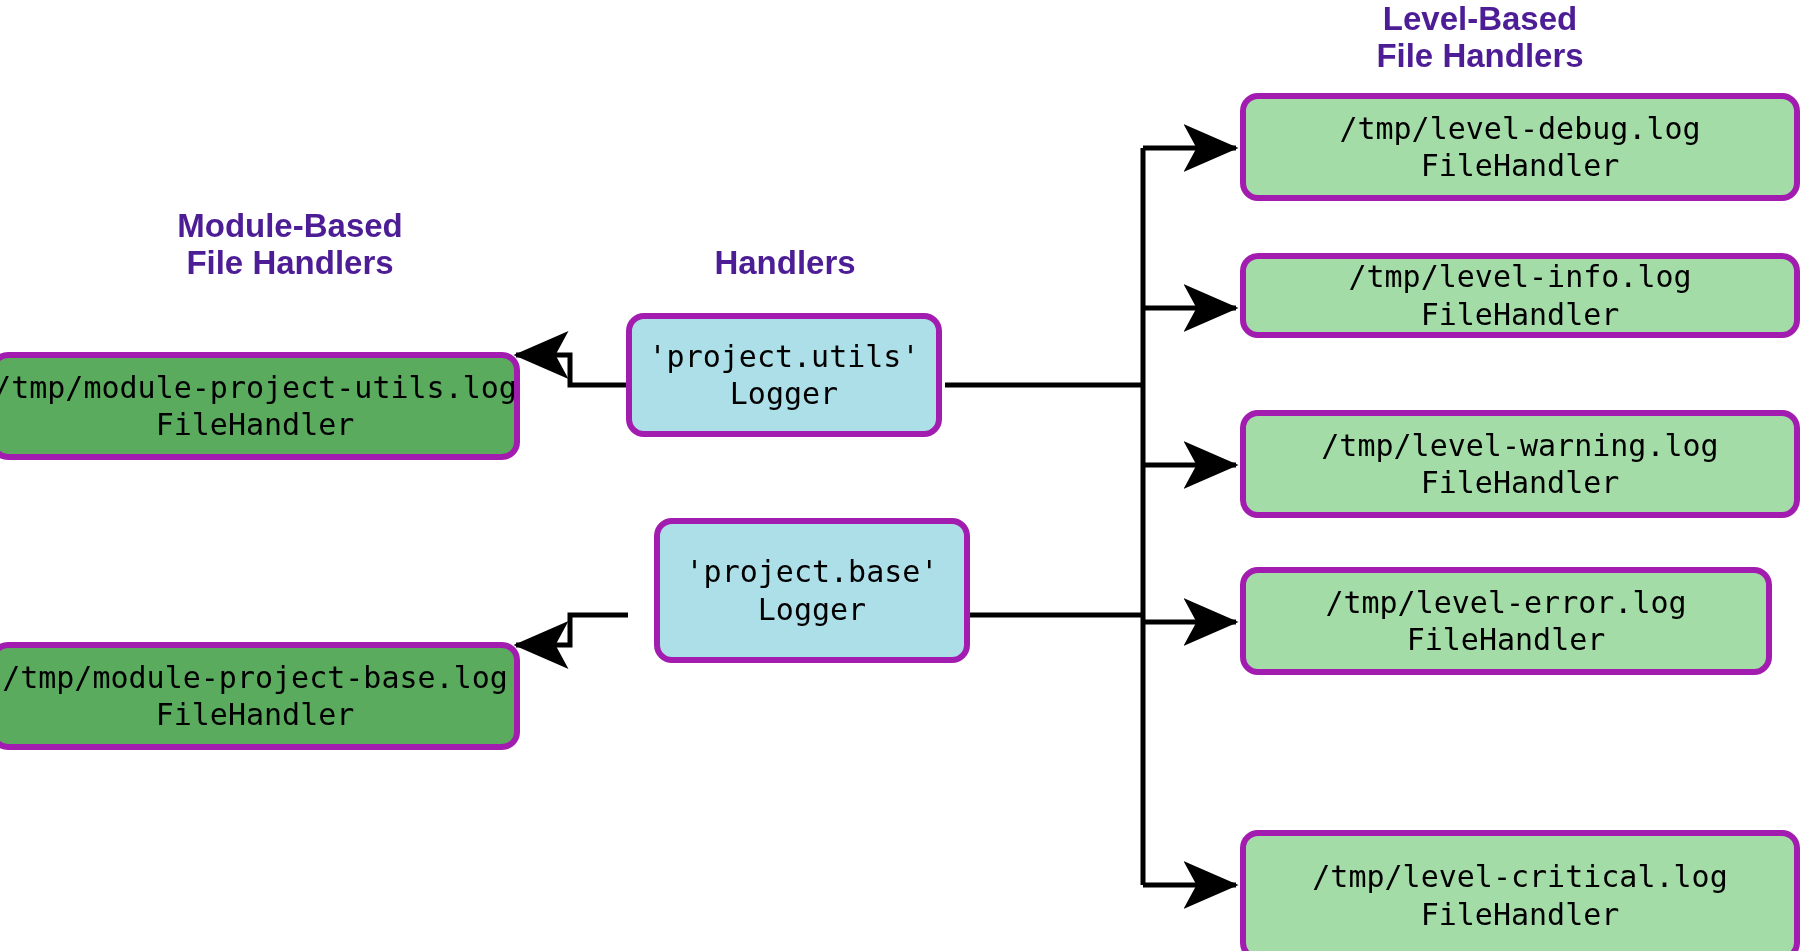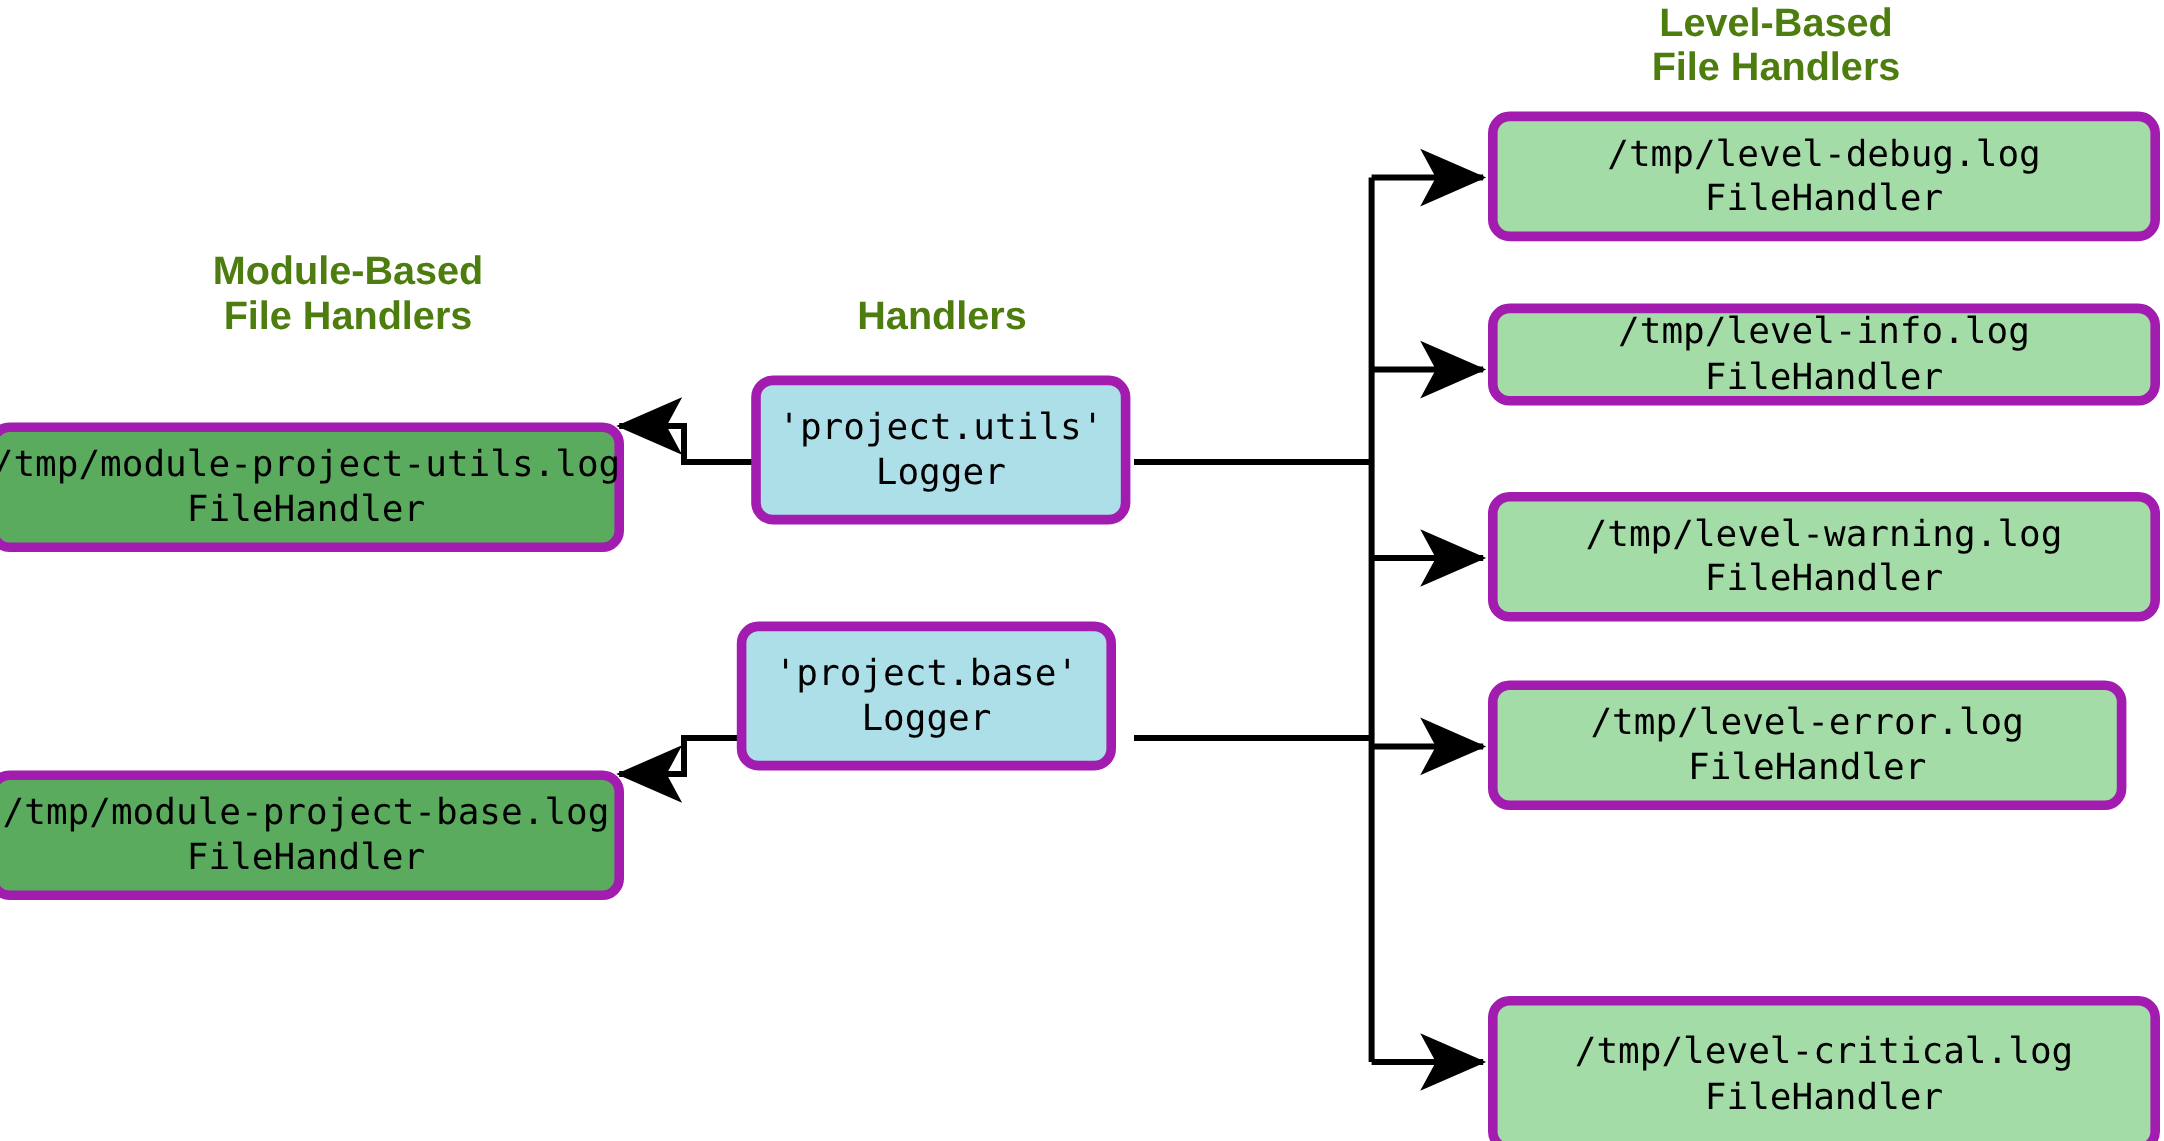--- a/index.html
+++ b/index.html
@@ -21,28 +21,28 @@
     top: 0;
     width: 1803px;
     height: 951px;
     pointer-events: none;
   }
   .col-title {
     position: absolute;
     text-align: center;
     font-family: "Liberation Sans", sans-serif;
     font-weight: bold;
-    color: #4d7c0f;
+    color: #4c1d95;
     line-height: 1.12;
     white-space: pre-line;
   }
   .node {
     position: absolute;
     box-sizing: border-box;
-    border: 8px solid #a21caf;
+    border: 6px solid #a21caf;
     border-radius: 18px;
     display: flex;
     flex-direction: column;
     align-items: center;
     justify-content: center;
     font-family: "DejaVu Sans Mono", "Liberation Mono", monospace;
     color: #000000;
     line-height: 1.25;
     z-index: 2;
   }
@@ -119,21 +119,21 @@
   <div class="node module" style="left:-10px; top:642px; width:530px; height:108px;">
     <span class="line1">/tmp/module-project-base.log</span>
     <span class="line2">FileHandler</span>
   </div>
 
   <div class="node logger" style="left:626px; top:313px; width:316px; height:124px;">
     <span class="line1">'project.utils'</span>
     <span class="line2">Logger</span>
   </div>
 
-  <div class="node logger" style="left:614px; top:518px; width:316px; height:124px;">
+  <div class="node logger" style="left:654px; top:518px; width:316px; height:145px;">
     <span class="line1">'project.base'</span>
     <span class="line2">Logger</span>
   </div>
 
   <div class="node level" style="left:1240px; top:93px; width:560px; height:108px;">
     <span class="line1">/tmp/level-debug.log</span>
     <span class="line2">FileHandler</span>
   </div>
 
   <div class="node level" style="left:1240px; top:253px; width:560px; height:85px;">

